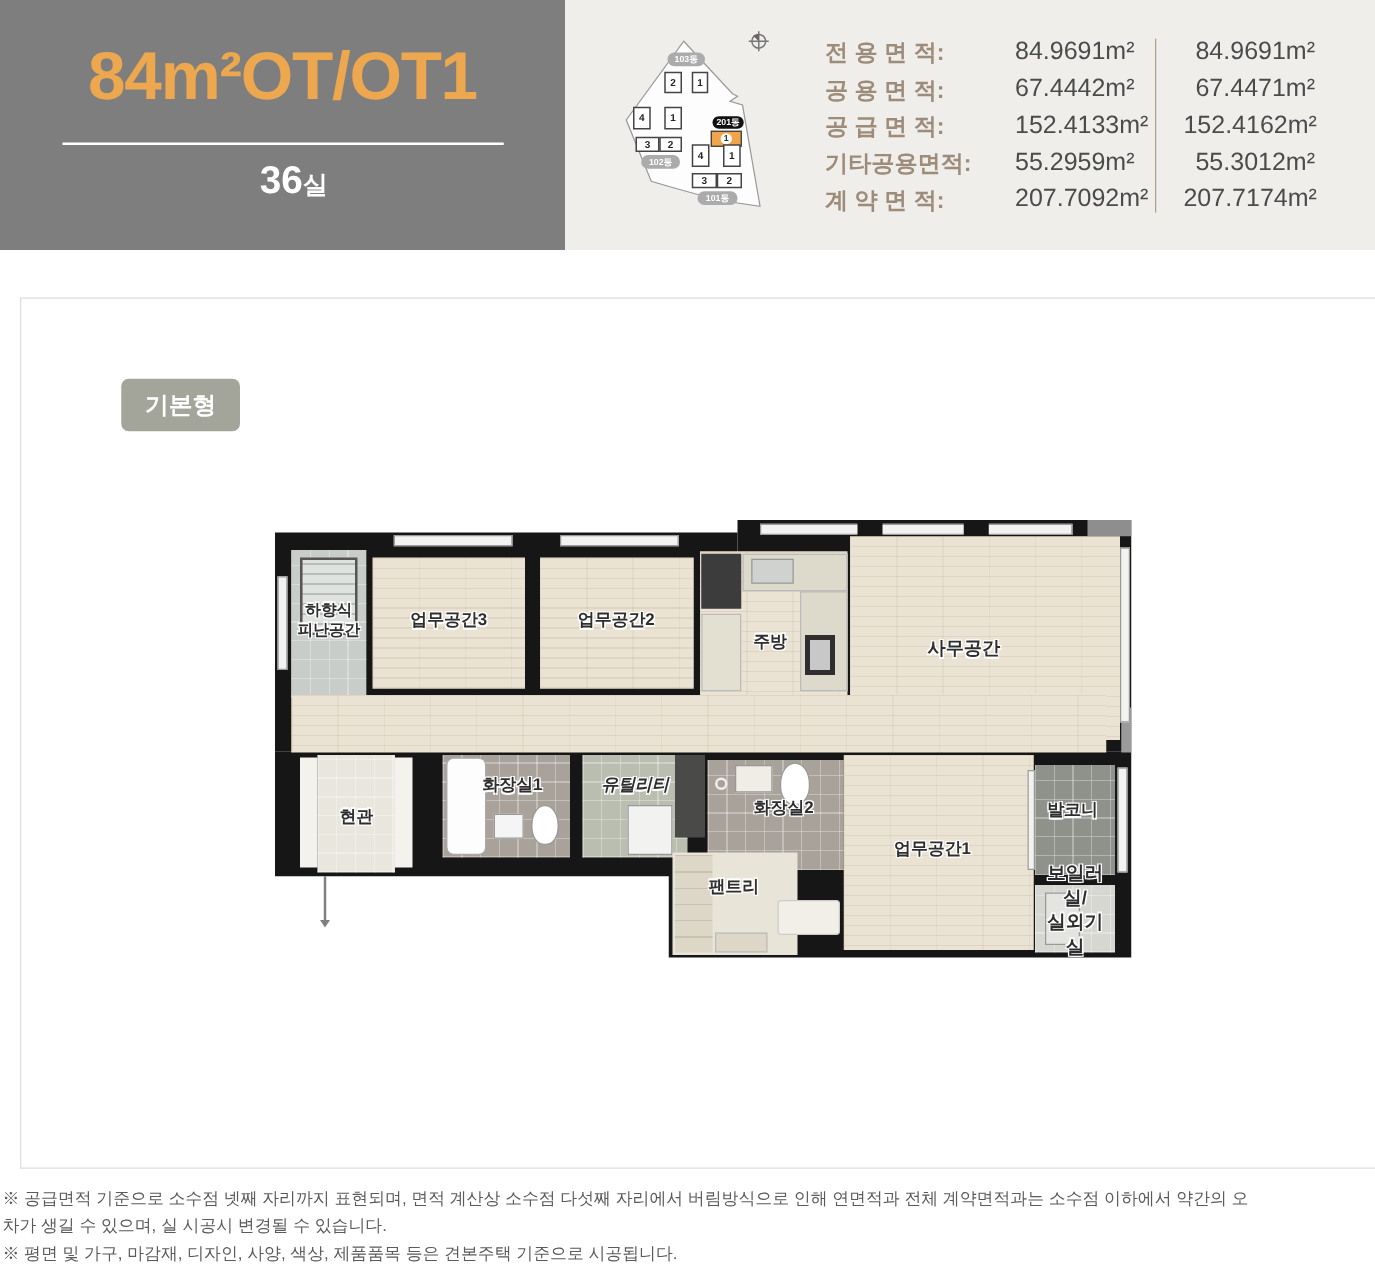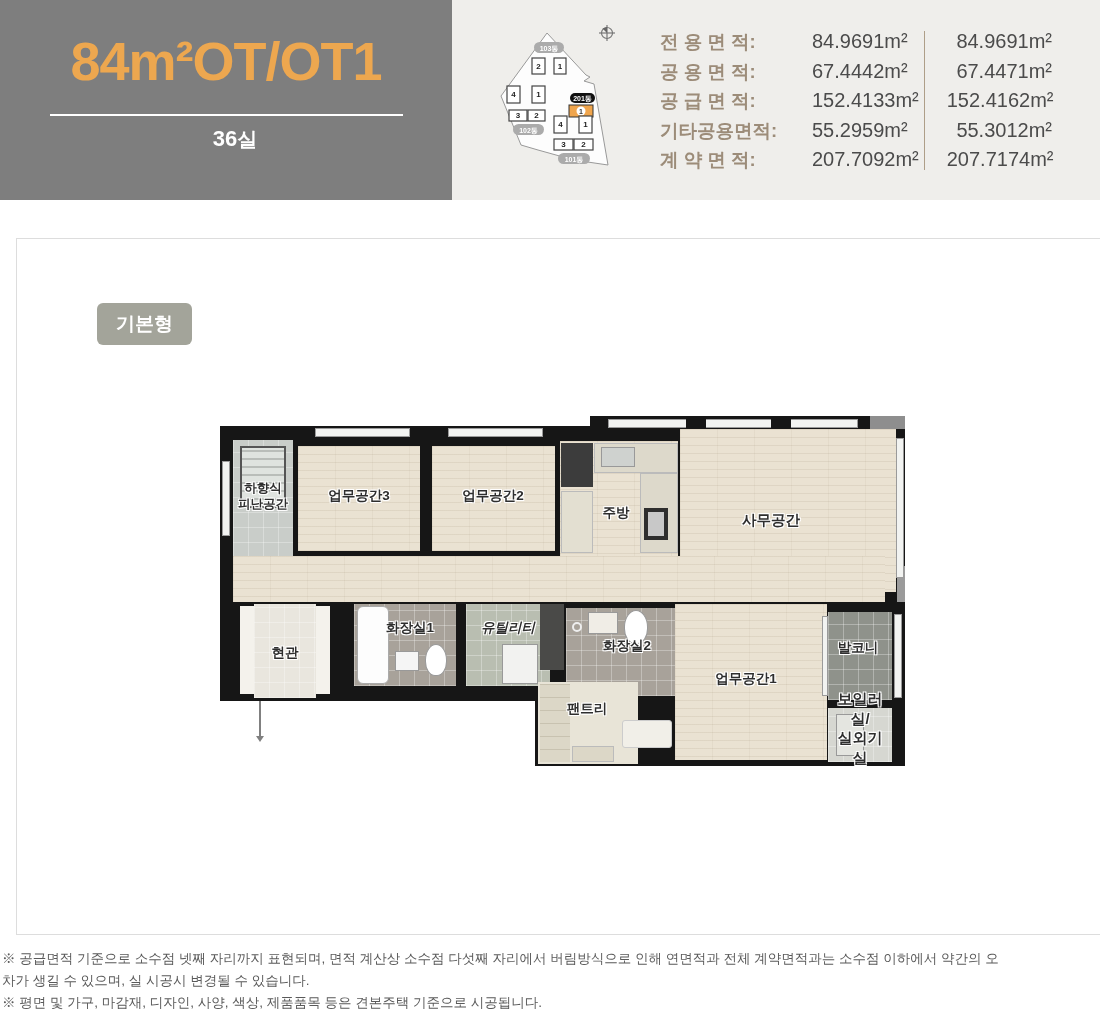--- a/index.html
+++ b/index.html
@@ -10,21 +10,21 @@
   }
   
   .header { position:absolute; left:0; top:0; width:1100px; height:200px; background:#EFEEEB; }
   .title-block { position:absolute; left:0; top:0; width:452px; height:200px; background:#7E7E7E; }
   .unit-title {
     position:absolute; left:0; top:30px; width:452px; text-align:center;
     font-size:54px; font-weight:bold; color:#EDA74F; letter-spacing:-1px;
   }
   .title-divider { position:absolute; left:50px; top:114px; width:353px; height:2px; background:#fff; }
   .room-count { position:absolute; left:0; top:126px; width:452px; text-align:center; color:#fff; }
-  .room-count .num { font-size:22px; font-weight:bold;margin-left:18px; }
+  .room-count .num { font-size:31px; font-weight:bold;margin-left:18px; }
   .room-count .suffix { font-size:20px; font-weight:bold; }
   
   .site-map { position:absolute; left:490px; top:18px; width:165px; height:165px; }
   .site-map text { font-weight:bold; }
   
   .area-table { position:absolute; left:660px; top:27px; width:392px; }
   .area-row { display:flex; align-items:center; height:29.5px; }
   .area-label { flex:0 0 152px; font-size:18.5px; font-weight:bold; color:#9C8C79; }
   .area-val1 { flex:0 0 86px; text-align:right; font-size:20px; color:#4B4B4B; }
   .area-spacer { flex:0 0 28px; }

